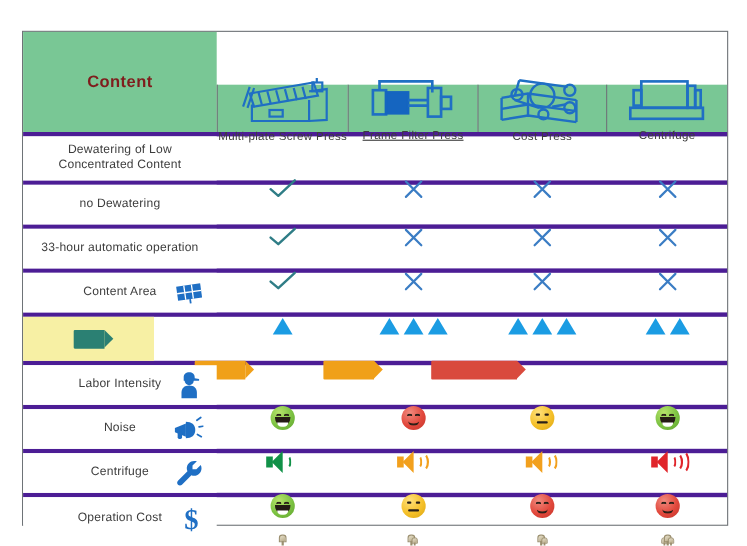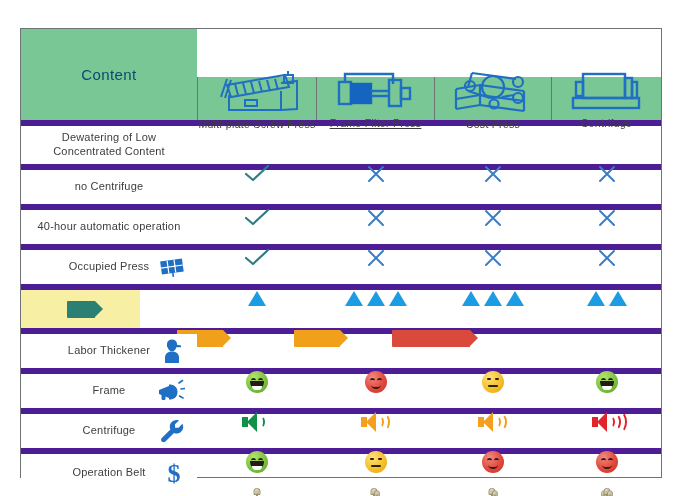--- a/index.html
+++ b/index.html
@@ -32,21 +32,21 @@
     flex: 0 0 auto;
     width: 100%;
     box-sizing: border-box;
   }
 
   .trow.header-row {
     height: 91px;
   }
 
   .trow.body-row {
-    border-top: 6px solid #4c1d95;
+    border-top: 4px solid #4c1d95;
   }
 
   
   .c0 { width: 176px; }
   .c1 { width: 119px; }
   .c2 { width: 118px; text-decoration: underline; }
   .c3 { width: 117px; }
   .c4 { width: 110px; }
 
   .cell {
@@ -66,21 +66,22 @@
   .header-row .cell {
     background: #79c795;
     flex-direction: column;
     justify-content: center;
     gap: 2px;
     color: #3b3b3b;
   }
   .hdr-title {
     font-size: 15px;
     letter-spacing: .4px;
-    color: #0c4a6e;
+    color: #7f1d1d;
+    font-weight: bold;
   }
   .hdr-label {
     font-size: 10.5px;
     letter-spacing: .3px;
     color: #3d3d3d;
     text-align: center;
     line-height: 1.1;
   }
   .hdr-icon {
     height: 52px;
@@ -373,21 +374,21 @@
       <span class="cross">
         <svg width="18" height="18" viewBox="0 0 18 18">
             <path d="M2 2 L16 16 M16 2 L2 16" fill="none" stroke="#3b7dc4" stroke-width="2" stroke-linecap="round"></path>
           </svg>
       </span>
     </div>
   </div>
 
   <div class="trow body-row">
     <div class="cell c0 label-cell">
-      <div class="label-text"><span>no Centrifuge</span></div>
+      <div class="label-text"><span>no Dewatering</span></div>
     </div>
     <div class="cell c1 val-cell highlight">
       <span class="check">
         <svg width="26" height="20" viewBox="0 0 26 20">
             <path d="M2 10 L9 16 L24 2" fill="none" stroke="#2f7d86" stroke-width="2.2" stroke-linecap="round" stroke-linejoin="round"></path>
           </svg>
       </span>
     </div>
     <div class="cell c2 val-cell">
       <span class="cross">
@@ -407,21 +408,21 @@
       <span class="cross">
         <svg width="18" height="18" viewBox="0 0 18 18">
             <path d="M2 2 L16 16 M16 2 L2 16" fill="none" stroke="#3b7dc4" stroke-width="2" stroke-linecap="round"></path>
           </svg>
       </span>
     </div>
   </div>
 
   <div class="trow body-row">
     <div class="cell c0 label-cell">
-      <div class="label-text"><span>40-hour automatic operation</span></div>
+      <div class="label-text"><span>33-hour automatic operation</span></div>
     </div>
     <div class="cell c1 val-cell highlight">
       <span class="check">
         <svg width="26" height="20" viewBox="0 0 26 20">
             <path d="M2 10 L9 16 L24 2" fill="none" stroke="#2f7d86" stroke-width="2.2" stroke-linecap="round" stroke-linejoin="round"></path>
           </svg>
       </span>
     </div>
     <div class="cell c2 val-cell">
       <span class="cross">
@@ -441,21 +442,21 @@
       <span class="cross">
         <svg width="18" height="18" viewBox="0 0 18 18">
             <path d="M2 2 L16 16 M16 2 L2 16" fill="none" stroke="#3b7dc4" stroke-width="2" stroke-linecap="round"></path>
           </svg>
       </span>
     </div>
   </div>
 
   <div class="trow body-row">
     <div class="cell c0 label-cell">
-      <div class="label-text"><span>Occupied Press</span></div>
+      <div class="label-text"><span>Content Area</span></div>
       <span class="label-icon">
         <svg width="26" height="22" viewBox="0 0 26 22">
           <g transform="rotate(-8 13 11)">
             <rect x="2" y="4" width="22" height="13" fill="#1f6fc4"></rect>
             <g stroke="#ffffff" stroke-width="1.2">
               <path d="M2 10.5 L24 10.5 M9 4 L9 17 M16 4 L16 17"></path>
             </g>
             <path d="M13 17 L13 21" stroke="#1f6fc4" stroke-width="1.6"></path>
           </g>
         </svg>
@@ -510,21 +511,21 @@
     <div class="cell c4 val-cell">
       <div class="arrowbar" style="width:78px">
         <div class="body" style="background:#d94a3d"></div>
         <div class="tip" style="border-left:8px solid #d94a3d"></div>
       </div>
     </div>
   </div>
 
   <div class="trow body-row">
     <div class="cell c0 label-cell">
-      <div class="label-text"><span>Labor Thickener</span></div>
+      <div class="label-text"><span>Labor Intensity</span></div>
       <span class="label-icon">
         <svg width="24" height="26" viewBox="0 0 24 26">
           <g fill="#1f6fc4">
             <path d="M6 6 C6 3 8.2 1.5 11 1.5 C13.8 1.5 16 3 16 6 L16 6.8 L20 7.6 L20 9.2 L6 9.2 Z"></path>
             <circle cx="11" cy="9" r="4.2"></circle>
             <path d="M11 13.5 C6.5 13.5 4 16 4 20 L4 25 L18 25 L18 20 C18 16 15.5 13.5 11 13.5 Z"></path>
           </g>
         </svg>
       </span>
     </div>
@@ -553,21 +554,21 @@
       <span class="face happy">
         <i class="eye l curve"></i>
           <i class="eye r curve"></i>
           <i class="mouth grin"></i>
       </span>
     </div>
   </div>
 
   <div class="trow body-row">
     <div class="cell c0 label-cell">
-      <div class="label-text"><span>Frame</span></div>
+      <div class="label-text"><span>Noise</span></div>
       <span class="label-icon">
         <svg width="28" height="24" viewBox="0 0 28 24">
           <g fill="#1f6fc4">
             <path d="M2 11 L12 7 L12 19 L2 15 Z"></path>
             <path d="M12 5.5 C17 5.5 20.5 8 20.5 13 C20.5 18 17 20.5 12 20.5 Z"></path>
             <rect x="4.5" y="14" width="4" height="7" rx="1.5"></rect>
           </g>
           <g stroke="#1f6fc4" stroke-width="1.6" fill="none" stroke-linecap="round">
             <path d="M22 4 L25.5 1.5 M24 10 L27.5 9.5 M22.5 17 L26 19"></path>
           </g>
@@ -642,21 +643,21 @@
       <span class="face sad">
         <i class="eye l curve"></i>
           <i class="eye r curve"></i>
           <i class="mouth frown"></i>
       </span>
     </div>
   </div>
 
   <div class="trow body-row tall">
     <div class="cell c0 label-cell">
-      <div class="label-text"><span>Operation Belt</span></div>
+      <div class="label-text"><span>Operation Cost</span></div>
       <span class="label-icon">
         <svg width="22" height="28" viewBox="0 0 22 28">
           <text x="11" y="23" font-family="Liberation Serif, serif" font-size="26" font-weight="bold" fill="#1f6fc4" text-anchor="middle">$</text>
         </svg>
       </span>
     </div>
     <div class="cell c1 val-cell highlight">
       <div class="bags">
         <span class="bag"><i class="neck"></i><i class="sack"></i></span>
       </div>

